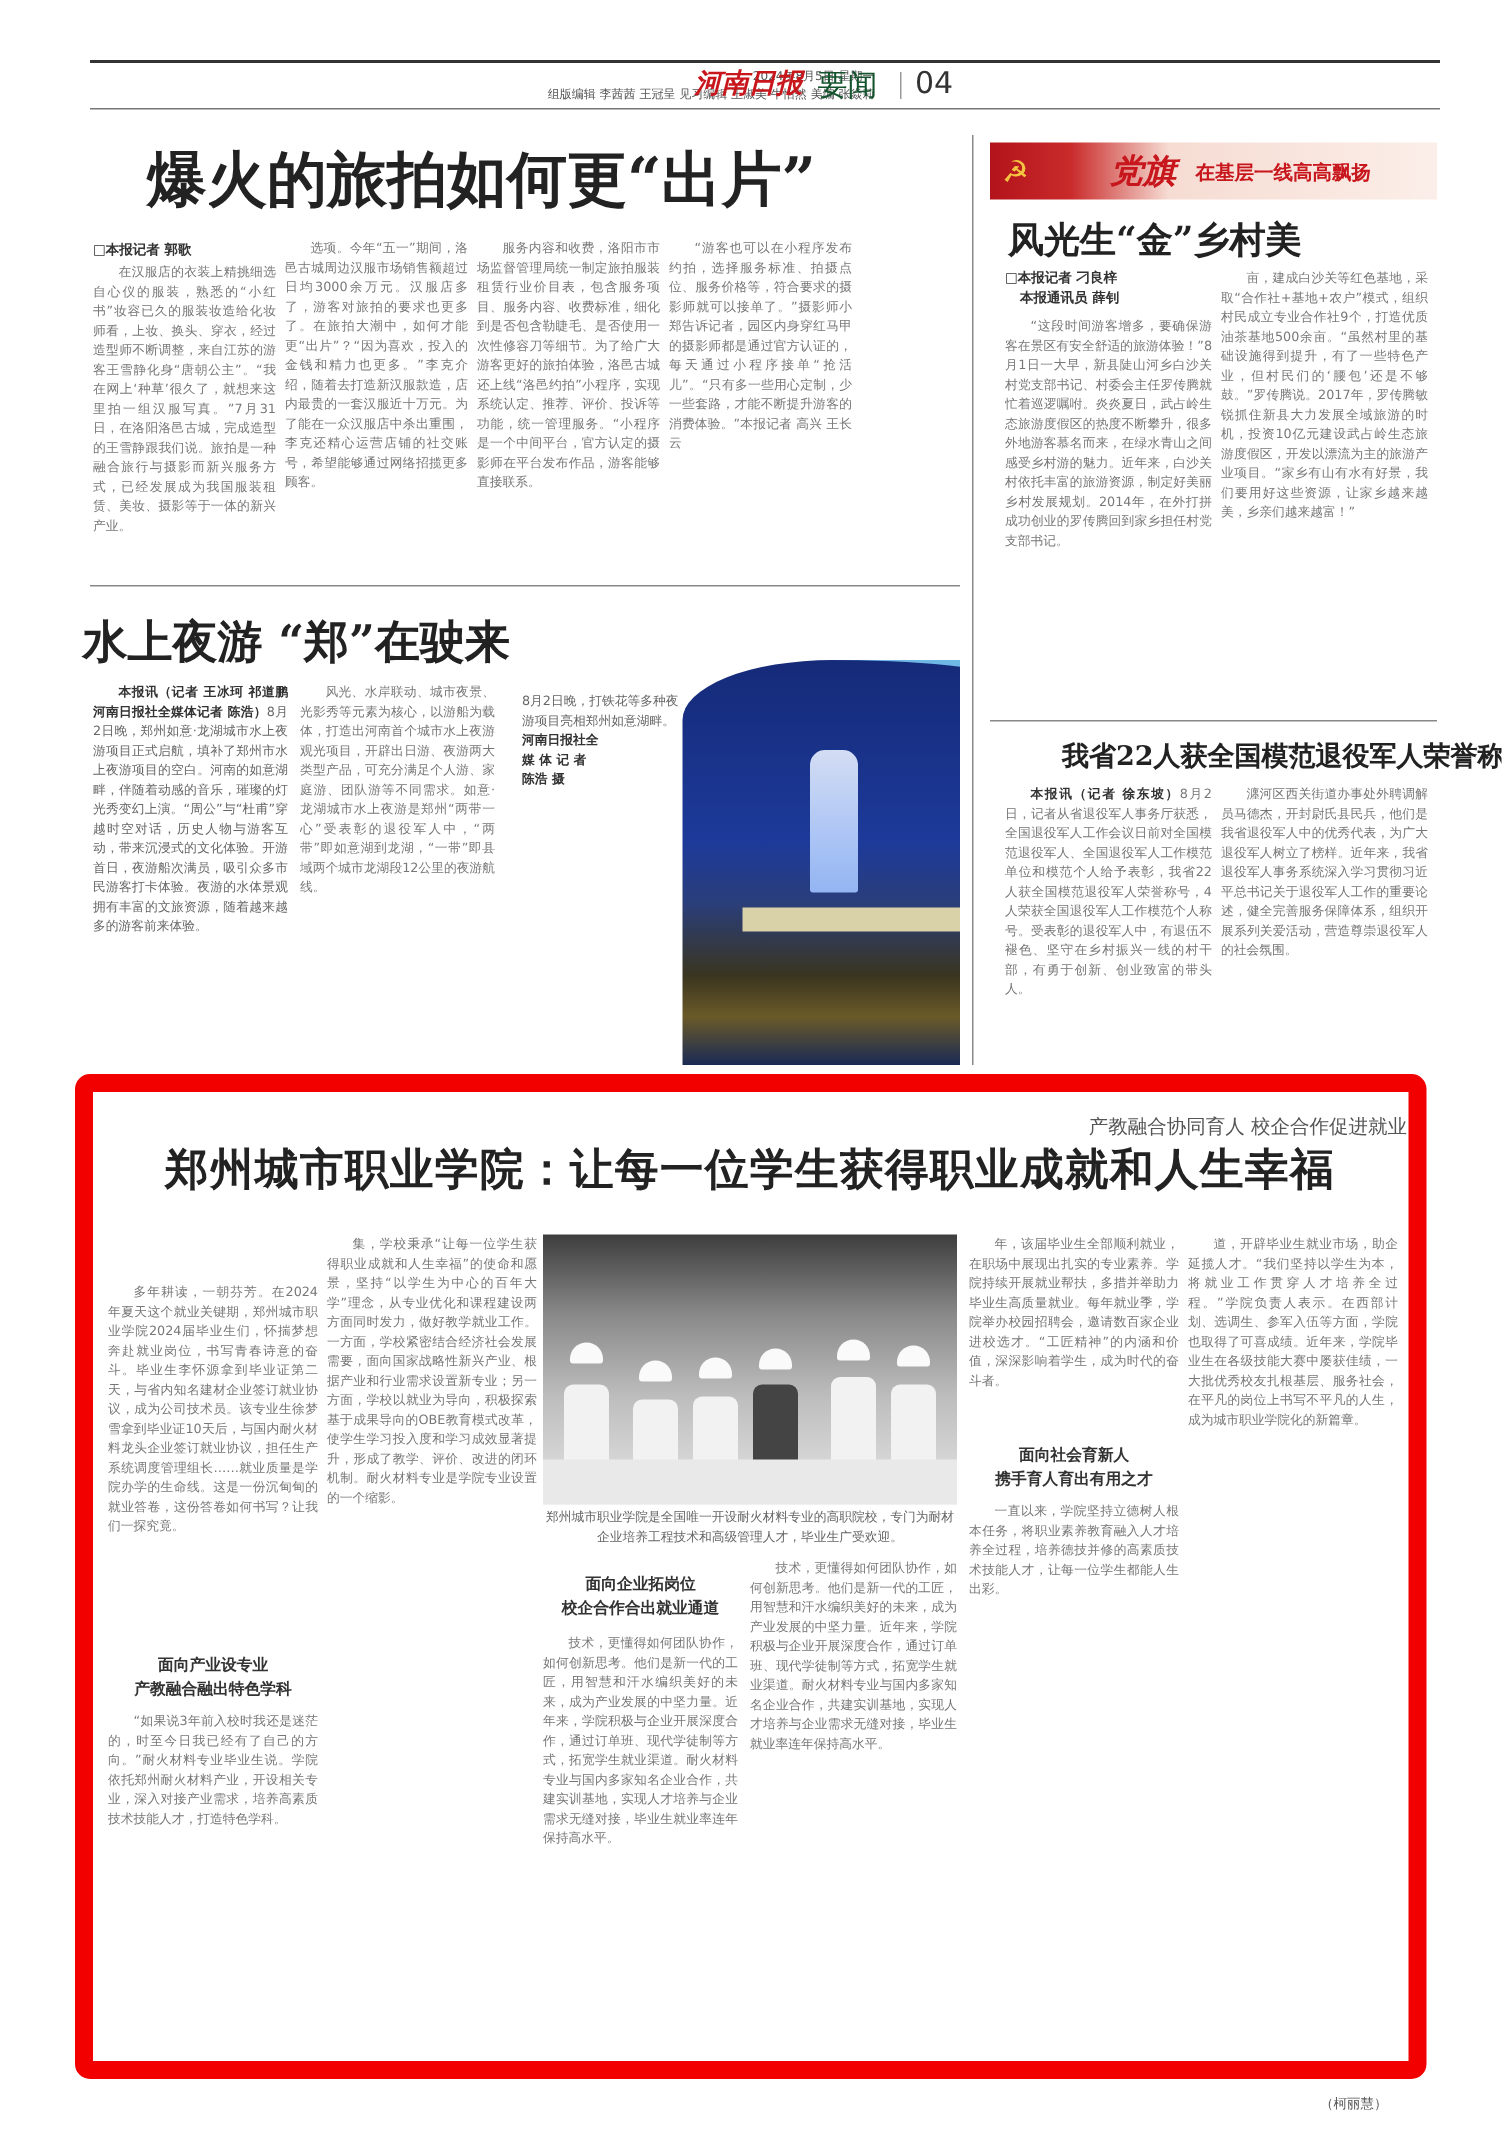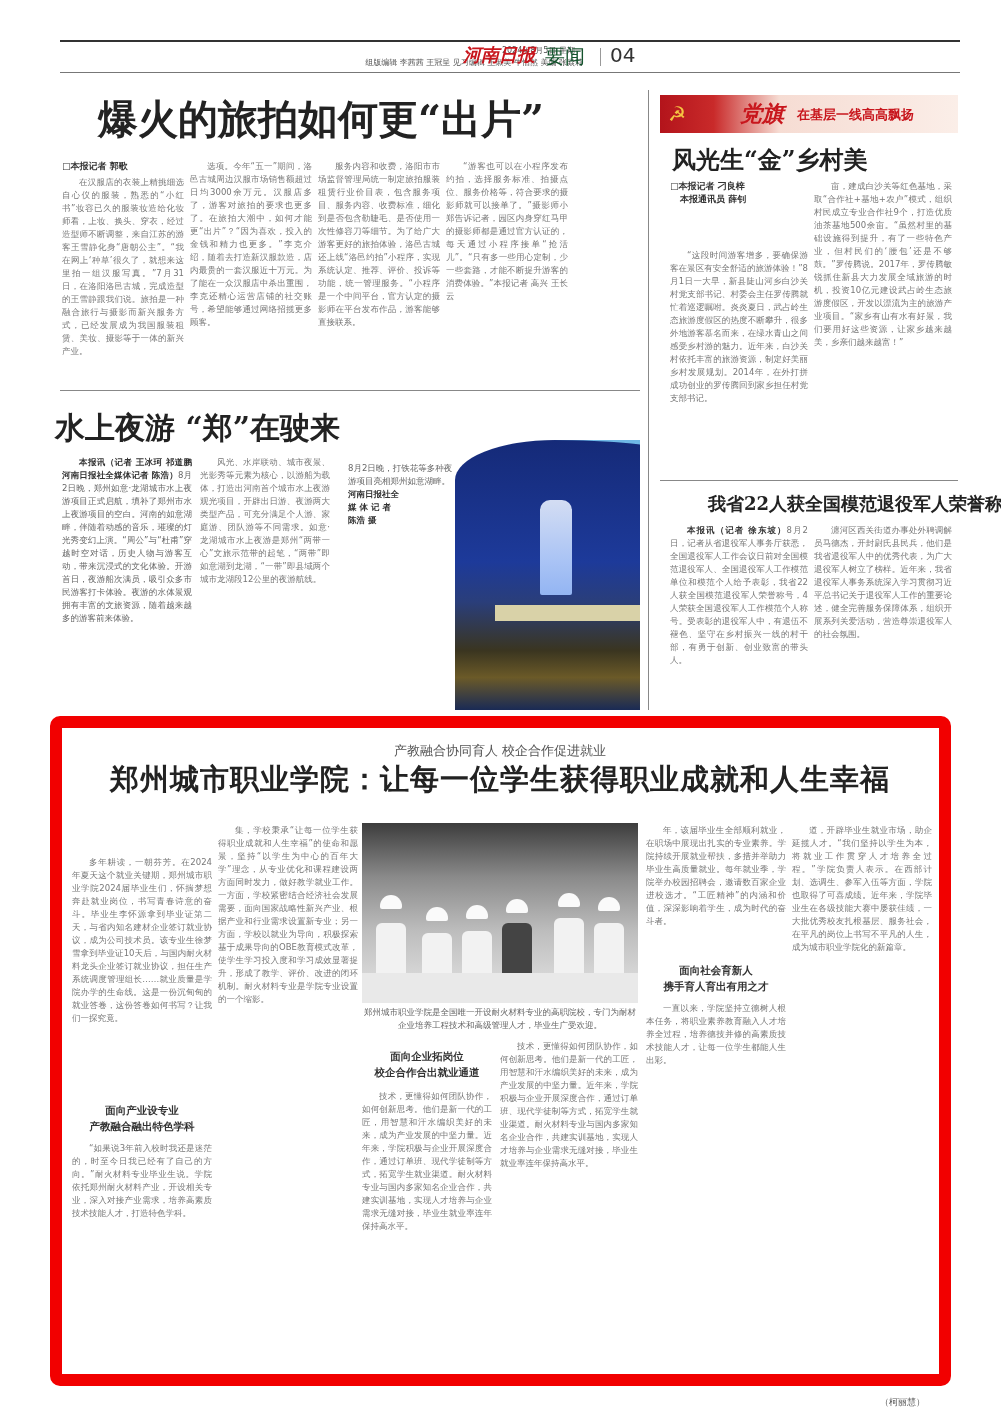--- a/index.html
+++ b/index.html
@@ -31,21 +31,21 @@
   .photo-night { left: 455px; top: 440px; width: 185px; height: 270px; border-top-left-radius: 100px 40px;
                  background: linear-gradient(180deg, #152a78 0%, #1d3a9a 45%, #2a3e7a 60%, #3a3520 78%, #6b5a28 88%, #1a2a55 100%); overflow: hidden; }
   .photo-night .tower { position: absolute; left: 85px; top: 60px; width: 32px; height: 95px;
                         background: linear-gradient(180deg, #e8f0ff, #9fc2ff); border-radius: 10px 10px 2px 2px; opacity: .9; }
   .photo-night .bridge { position: absolute; left: 40px; top: 165px; width: 145px; height: 16px; background: #d9d2a8; }
   .photo-night .rim { position: absolute; left: -20px; top: -8px; width: 230px; height: 40px; border-top: 8px solid #6fb8e6; border-radius: 50%; }
   .photo-caption-night { left: 348px; top: 492px; width: 110px; font-size: 8.5px; line-height: 13px; color: #666; }
   .photo-caption-night b { color: #333; }
 
   .highlight-box { left: 50px; top: 716px; width: 901px; height: 670px; border: 12px solid #f20000; border-radius: 10px; }
-  .kicker { left: 62px; top: 742px; width: 876px; text-align: center; font-size: 13px; color: #555; }
+  .kicker { left: 62px; top: 742px; width: 876px; text-align: right; font-size: 13px; color: #555; }
   .big-headline { left: 62px; top: 760px; width: 876px; text-align: center; font-size: 29px; letter-spacing: 1px; }
 
   .photo-workers { left: 362px; top: 823px; width: 276px; height: 180px;
                    background: linear-gradient(180deg, #3d3d3d 0%, #8a8a8a 30%, #bdbdbd 60%, #e6e6e6 100%); overflow: hidden; }
   .photo-workers .hat { position: absolute; width: 22px; height: 14px; background: #fafafa; border-radius: 11px 11px 2px 2px; }
   .photo-workers .body { position: absolute; width: 30px; height: 70px; background: #f2f2f2; border-radius: 6px 6px 0 0; }
   .photo-workers .body.dark { background: #444; }
   .photo-caption-workers { left: 362px; top: 1006px; width: 276px; font-size: 8.5px; line-height: 13px; color: #666; text-align: center; }
 
   .subhead { text-align: center; font-size: 10.5px; line-height: 16px; color: #333; font-weight: bold; }
@@ -79,21 +79,21 @@
 <div class="abs col" style="left:446px; top:160px; width:122px; height:221px;">
     <p>“游客也可以在小程序发布约拍，选择服务标准、拍摄点位、服务价格等，符合要求的摄影师就可以接单了。”摄影师小郑告诉记者，园区内身穿红马甲的摄影师都是通过官方认证的，每天通过小程序接单“抢活儿”。“只有多一些用心定制，少一些套路，才能不断提升游客的消费体验。”本报记者 高兴 王长云</p>
   </div>
 <div class="abs hrule" style="left:60px; top:390px; width:580px;"></div>
 
 <div class="abs headline" style="left:55px; top:408px; font-size:30px;">水上夜游 “郑”在驶来</div>
 <div class="abs col" style="left:62px; top:456px; width:130px; height:250px; color:#666;">
   <p><b style="color:#333">本报讯（记者 王冰珂 祁道鹏 河南日报社全媒体记者 陈浩）</b><span>8月2日晚，郑州如意·龙湖城市水上夜游项目正式启航，填补了郑州市水上夜游项目的空白。河南的如意湖畔，伴随着动感的音乐，璀璨的灯光秀变幻上演。“周公”与“杜甫”穿越时空对话，历史人物与游客互动，带来沉浸式的文化体验。开游首日，夜游船次满员，吸引众多市民游客打卡体验。夜游的水体景观拥有丰富的文旅资源，随着越来越多的游客前来体验。</span></p>
 </div>
 <div class="abs col" style="left:200px; top:456px; width:130px; height:250px;">
-    <p>风光、水岸联动、城市夜景、光影秀等元素为核心，以游船为载体，打造出河南首个城市水上夜游观光项目，开辟出日游、夜游两大类型产品，可充分满足个人游、家庭游、团队游等不同需求。如意·龙湖城市水上夜游是郑州“两带一心”文旅示范带的起笔，“两带”即如意湖到龙湖，“一带”即县域两个城市龙湖段12公里的夜游航线。</p>
+    <p>风光、水岸联动、城市夜景、光影秀等元素为核心，以游船为载体，打造出河南首个城市水上夜游观光项目，开辟出日游、夜游两大类型产品，可充分满足个人游、家庭游、团队游等不同需求。如意·龙湖城市水上夜游是郑州“两带一心”受表彰的退役军人中，“两带”即如意湖到龙湖，“一带”即县域两个城市龙湖段12公里的夜游航线。</p>
   </div>
 <div class="abs photo-caption-night" style="top:462px;">
   <div>8月2日晚，打铁花等多种夜游项目亮相郑州如意湖畔。</div>
   <b>河南日报社全</b><br>
   <b>媒 体 记 者</b><br>
   <b>陈浩 摄</b>
 </div>
 <div class="abs photo-night">
   <div class="rim"></div>
   <div class="tower"></div>
@@ -105,21 +105,21 @@
 <div class="abs party-banner">
   <span class="emblem">☭</span>
   <span class="brand">党旗</span>
   <span class="slogan">在基层一线高高飘扬</span>
 </div>
 <div class="abs headline" style="left:672px; top:144px; font-size:24px;">风光生“金”乡村美</div>
 <div class="abs byline" style="left:670px; top:180px; line-height:13px;">
   <div>□本报记者 刁良梓</div>
   <div style="padding-left:10px">本报通讯员 薛钊</div>
 </div>
-<div class="abs col" style="left:670px; top:212px; width:138px; height:258px;margin-top:37px;">
+<div class="abs col" style="left:670px; top:212px; width:138px; height:258px;">
     <p>“这段时间游客增多，要确保游客在景区有安全舒适的旅游体验！”8月1日一大早，新县陡山河乡白沙关村党支部书记、村委会主任罗传腾就忙着巡逻嘱咐。炎炎夏日，武占岭生态旅游度假区的热度不断攀升，很多外地游客慕名而来，在绿水青山之间感受乡村游的魅力。近年来，白沙关村依托丰富的旅游资源，制定好美丽乡村发展规划。2014年，在外打拼成功创业的罗传腾回到家乡担任村党支部书记。</p>
   </div>
 <div class="abs col" style="left:814px; top:180px; width:138px; height:290px;">
     <p>亩，建成白沙关等红色基地，采取“合作社+基地+农户”模式，组织村民成立专业合作社9个，打造优质油茶基地500余亩。“虽然村里的基础设施得到提升，有了一些特色产业，但村民们的‘腰包’还是不够鼓。”罗传腾说。2017年，罗传腾敏锐抓住新县大力发展全域旅游的时机，投资10亿元建设武占岭生态旅游度假区，开发以漂流为主的旅游产业项目。“家乡有山有水有好景，我们要用好这些资源，让家乡越来越美，乡亲们越来越富！”</p>
   </div>
 <div class="abs hrule" style="left:660px; top:480px; width:298px;"></div>
 
 <div class="abs headline" style="left:664px; top:492px; font-size:18px;margin-left:44px;">我省22人获全国模范退役军人荣誉称号</div>
 <div class="abs col" style="left:670px; top:524px; width:138px; height:186px;">
   <p><b style="color:#333">本报讯（记者 徐东坡）</b><span>8月2日，记者从省退役军人事务厅获悉，全国退役军人工作会议日前对全国模范退役军人、全国退役军人工作模范单位和模范个人给予表彰，我省22人获全国模范退役军人荣誉称号，4人荣获全国退役军人工作模范个人称号。受表彰的退役军人中，有退伍不褪色、坚守在乡村振兴一线的村干部，有勇于创新、创业致富的带头人。</span></p>

